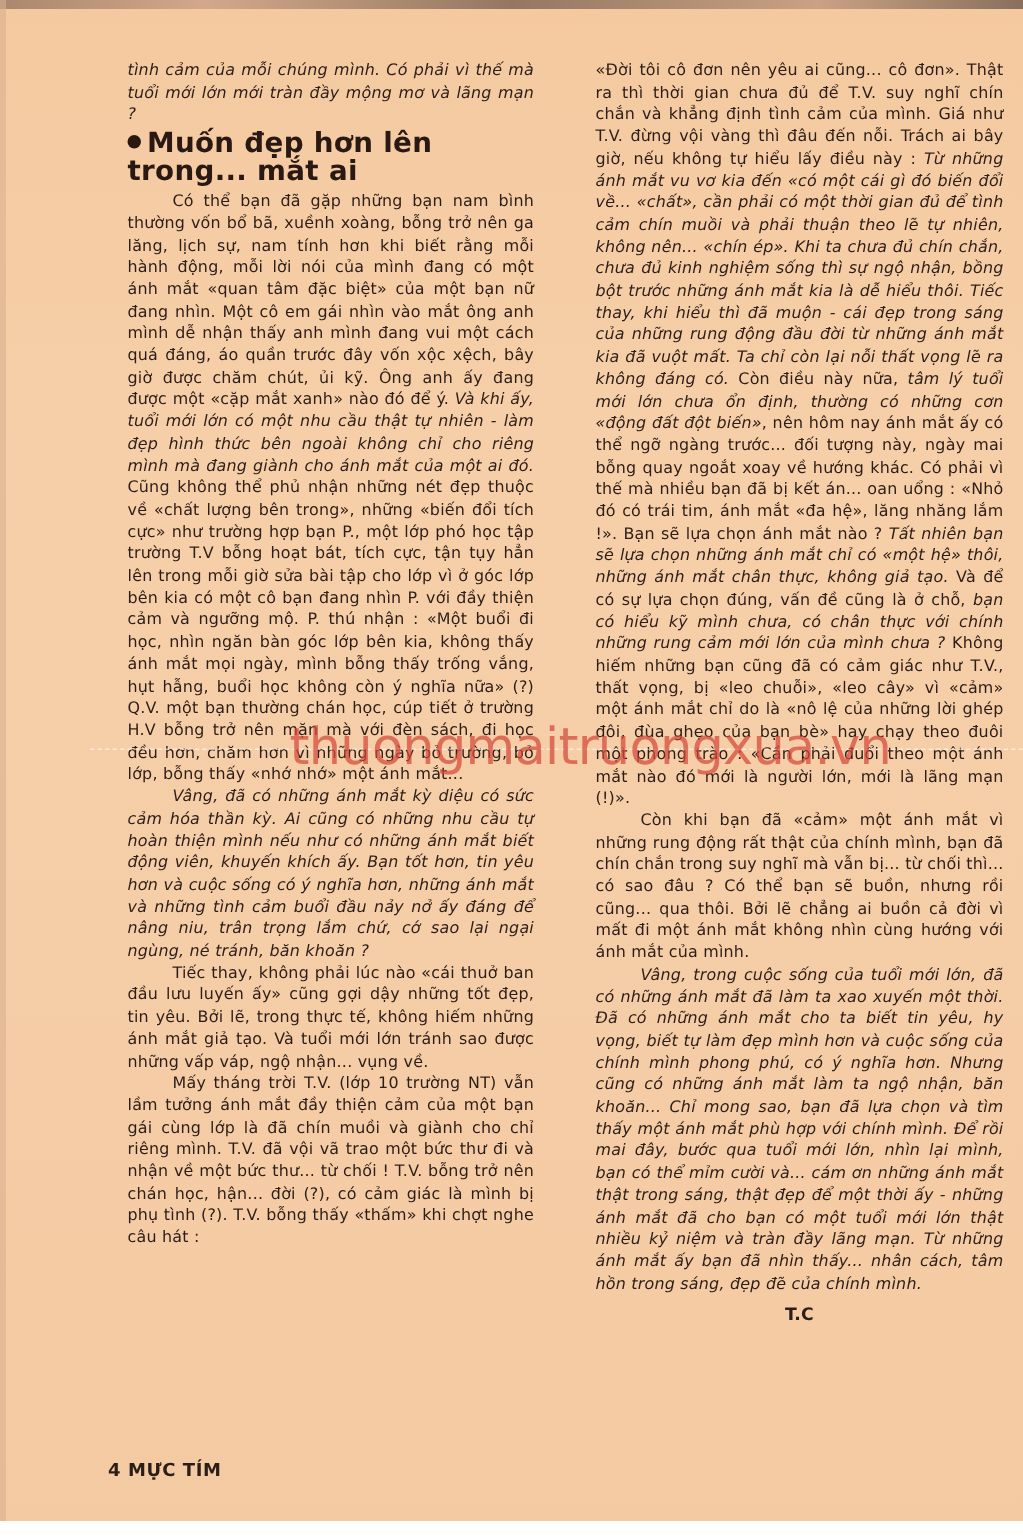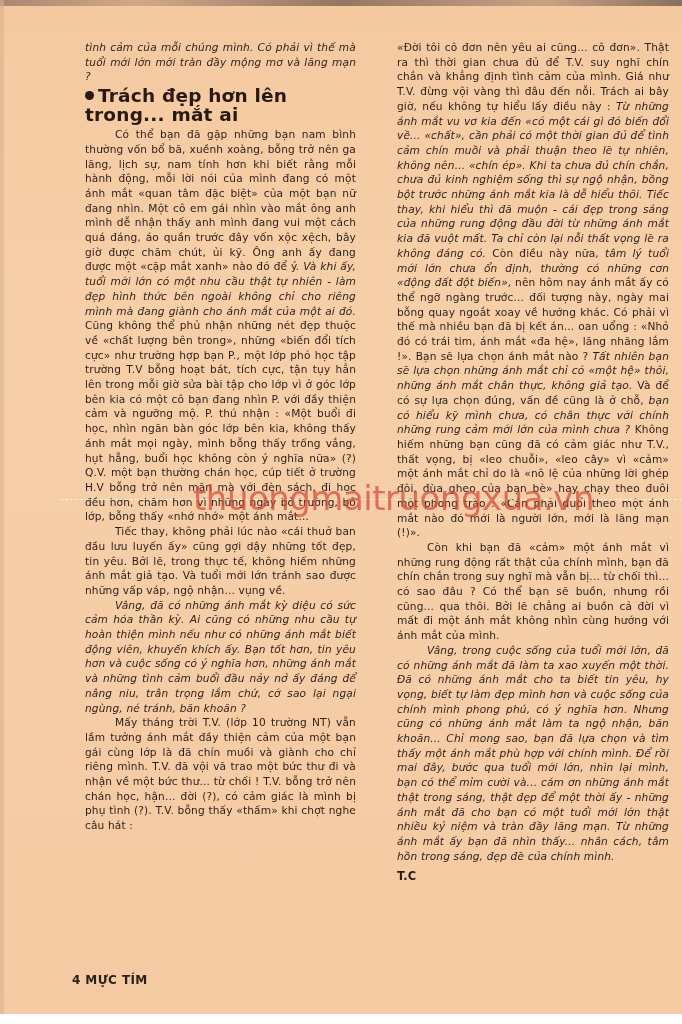--- a/index.html
+++ b/index.html
@@ -45,21 +45,21 @@
     color: #2a1813;
     margin: 2px 0 3px 0;
     text-align: left;
     letter-spacing: .2px;
   }
   .heading .bullet {
     display: inline-block; width: 9px; height: 9px; border-radius: 50%;
     background: #2a1813; margin-right: 4px; vertical-align: 2px;
   }
   .signature {
-    text-align: left; font-weight: bold; font-size: 11.5px; margin-top: 6px;
+    text-align: center; font-weight: bold; font-size: 11.5px; margin-top: 6px;
   }
   .footer {
     position: absolute; left: 72px; top: 973px;
     font-weight: bold; font-size: 12px; color: #2b1d18; letter-spacing: .4px;
   }
   .watermark {
     position: absolute; left: 193px; top: 481px;
     font-family: "DejaVu Sans", sans-serif;
     font-size: 34px; line-height: 34px;
     color: rgba(214, 72, 58, 0.72);
@@ -73,28 +73,28 @@
 </style>
 </head>
 <body>
 
 <div class="page">
 
   <div class="col col-left">
     <p class="it">tình cảm của mỗi chúng mình. Có phải vì thế mà tuổi mới lớn mới tràn đầy mộng mơ và lãng mạn ?</p>
 
     <div class="heading">
-      <span class="bullet"></span><span>Trách đẹp hơn lên trong... mắt ai</span>
+      <span class="bullet"></span><span>Muốn đẹp hơn lên trong... mắt ai</span>
     </div>
 
     <p class="indent"><span>Có thể bạn đã gặp những bạn nam bình thường vốn bổ bã, xuềnh xoàng, bỗng trở nên ga lăng, lịch sự, nam tính hơn khi biết rằng mỗi hành động, mỗi lời nói của mình đang có một ánh mắt «quan tâm đặc biệt» của một bạn nữ đang nhìn. Một cô em gái nhìn vào mắt ông anh mình dễ nhận thấy anh mình đang vui một cách quá đáng, áo quần trước đây vốn xộc xệch, bây giờ được chăm chút, ủi kỹ. Ông anh ấy đang được một «cặp mắt xanh» nào đó để ý. </span><span class="it">Và khi ấy, tuổi mới lớn có một nhu cầu thật tự nhiên - làm đẹp hình thức bên ngoài không chỉ cho riêng mình mà đang giành cho ánh mắt của một ai đó.</span><span> Cũng không thể phủ nhận những nét đẹp thuộc về «chất lượng bên trong», những «biến đổi tích cực» như trường hợp bạn P., một lớp phó học tập trường T.V bỗng hoạt bát, tích cực, tận tụy hẳn lên trong mỗi giờ sửa bài tập cho lớp vì ở góc lớp bên kia có một cô bạn đang nhìn P. với đầy thiện cảm và ngưỡng mộ. P. thú nhận : «Một buổi đi học, nhìn ngăn bàn góc lớp bên kia, không thấy ánh mắt mọi ngày, mình bỗng thấy trống vắng, hụt hẫng, buổi học không còn ý nghĩa nữa» (?) Q.V. một bạn thường chán học, cúp tiết ở trường H.V bỗng trở nên mặn mà với đèn sách, đi học đều hơn, chăm hơn vì những ngày bỏ trường, bỏ lớp, bỗng thấy «nhớ nhớ» một ánh mắt...</span></p>
 
+    <p class="indent it">Vâng, đã có những ánh mắt kỳ diệu có sức cảm hóa thần kỳ. Ai cũng có những nhu cầu tự hoàn thiện mình nếu như có những ánh mắt biết động viên, khuyến khích ấy. Bạn tốt hơn, tin yêu hơn và cuộc sống có ý nghĩa hơn, những ánh mắt và những tình cảm buổi đầu nảy nở ấy đáng để nâng niu, trân trọng lắm chứ, cớ sao lại ngại ngùng, né tránh, băn khoăn ?</p>
+
     <p class="indent">Tiếc thay, không phải lúc nào «cái thuở ban đầu lưu luyến ấy» cũng gợi dậy những tốt đẹp, tin yêu. Bởi lẽ, trong thực tế, không hiếm những ánh mắt giả tạo. Và tuổi mới lớn tránh sao được những vấp váp, ngộ nhận... vụng về.</p>
-
-    <p class="indent it">Vâng, đã có những ánh mắt kỳ diệu có sức cảm hóa thần kỳ. Ai cũng có những nhu cầu tự hoàn thiện mình nếu như có những ánh mắt biết động viên, khuyến khích ấy. Bạn tốt hơn, tin yêu hơn và cuộc sống có ý nghĩa hơn, những ánh mắt và những tình cảm buổi đầu nảy nở ấy đáng để nâng niu, trân trọng lắm chứ, cớ sao lại ngại ngùng, né tránh, băn khoăn ?</p>
 
 
     <p class="indent">Mấy tháng trời T.V. (lớp 10 trường NT) vẫn lầm tưởng ánh mắt đầy thiện cảm của một bạn gái cùng lớp là đã chín muồi và giành cho chỉ riêng mình. T.V. đã vội vã trao một bức thư đi và nhận về một bức thư... từ chối ! T.V. bỗng trở nên chán học, hận... đời (?), có cảm giác là mình bị phụ tình (?). T.V. bỗng thấy «thấm» khi chợt nghe câu hát :</p>
   </div>
 
   <div class="col col-right">
     <p><span>«Đời tôi cô đơn nên yêu ai cũng... cô đơn». Thật ra thì thời gian chưa đủ để T.V. suy nghĩ chín chắn và khẳng định tình cảm của mình. Giá như T.V. đừng vội vàng thì đâu đến nỗi. Trách ai bây giờ, nếu không tự hiểu lấy điều này : </span><span class="it">Từ những ánh mắt vu vơ kia đến «có một cái gì đó biến đổi về... «chất», cần phải có một thời gian đủ để tình cảm chín muồi và phải thuận theo lẽ tự nhiên, không nên... «chín ép». Khi ta chưa đủ chín chắn, chưa đủ kinh nghiệm sống thì sự ngộ nhận, bồng bột trước những ánh mắt kia là dễ hiểu thôi. Tiếc thay, khi hiểu thì đã muộn - cái đẹp trong sáng của những rung động đầu đời từ những ánh mắt kia đã vuột mất. Ta chỉ còn lại nỗi thất vọng lẽ ra không đáng có.</span><span> Còn điều này nữa, </span><span class="it">tâm lý tuổi mới lớn chưa ổn định, thường có những cơn «động đất đột biến»</span><span>, nên hôm nay ánh mắt ấy có thể ngỡ ngàng trước... đối tượng này, ngày mai bỗng quay ngoắt xoay về hướng khác. Có phải vì thế mà nhiều bạn đã bị kết án... oan uổng : «Nhỏ đó có trái tim, ánh mắt «đa hệ», lăng nhăng lắm !». Bạn sẽ lựa chọn ánh mắt nào ? </span><span class="it">Tất nhiên bạn sẽ lựa chọn những ánh mắt chỉ có «một hệ» thôi, những ánh mắt chân thực, không giả tạo.</span><span> Và để có sự lựa chọn đúng, vấn đề cũng là ở chỗ, </span><span class="it">bạn có hiểu kỹ mình chưa, có chân thực với chính những rung cảm mới lớn của mình chưa ?</span><span> Không hiếm những bạn cũng đã có cảm giác như T.V., thất vọng, bị «leo chuỗi», «leo cây» vì «cảm» một ánh mắt chỉ do là «nô lệ của những lời ghép đôi, đùa ghẹo của bạn bè» hay chạy theo đuôi một phong trào : «Cần phải đuổi theo một ánh mắt nào đó mới là người lớn, mới là lãng mạn (!)».</span></p>
 
     <p class="indent">Còn khi bạn đã «cảm» một ánh mắt vì những rung động rất thật của chính mình, bạn đã chín chắn trong suy nghĩ mà vẫn bị... từ chối thì... có sao đâu ? Có thể bạn sẽ buồn, nhưng rồi cũng... qua thôi. Bởi lẽ chẳng ai buồn cả đời vì mất đi một ánh mắt không nhìn cùng hướng với ánh mắt của mình.</p>
 

